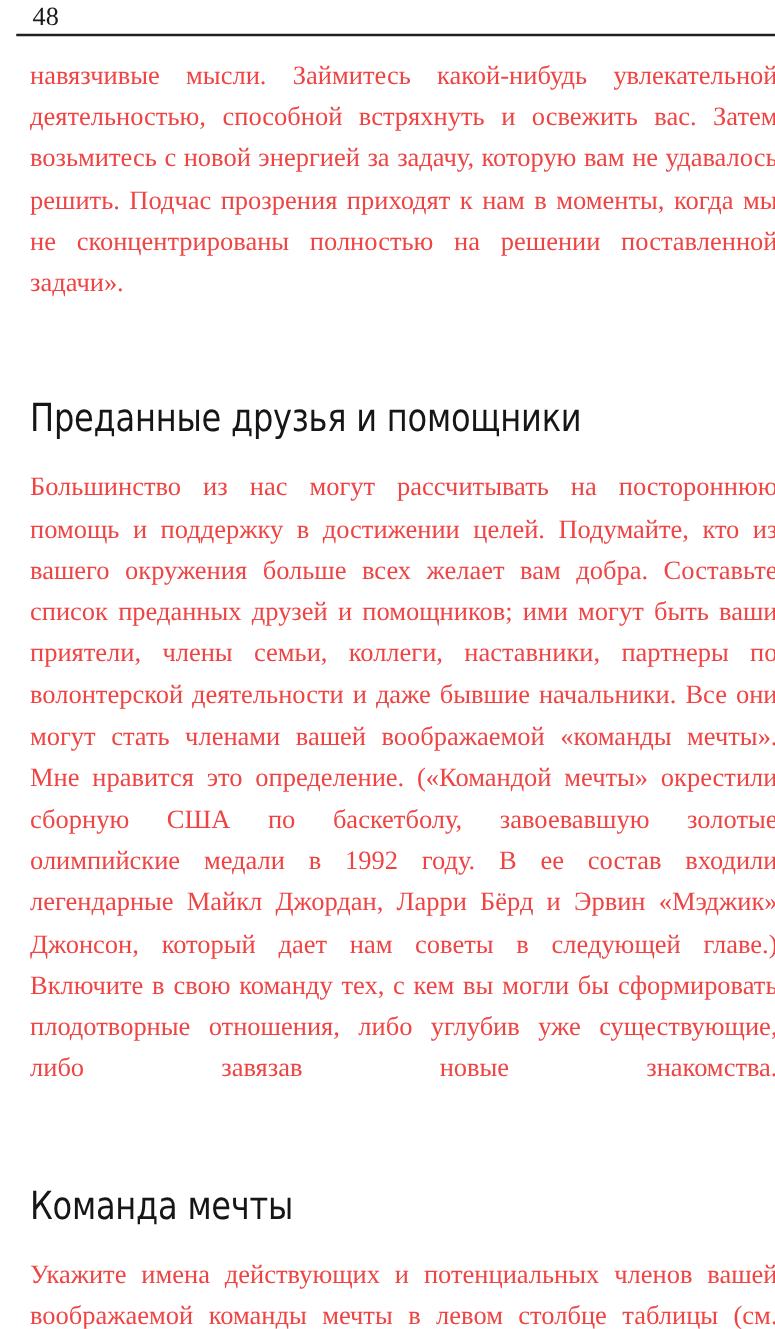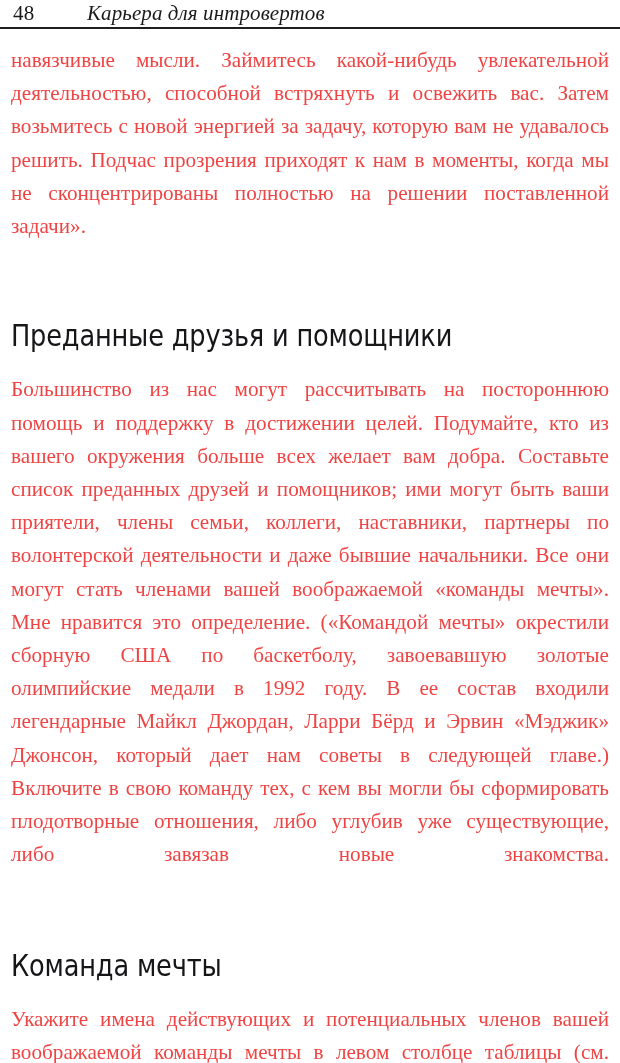--- a/index.html
+++ b/index.html
@@ -13,21 +13,21 @@
     height: 1063px;
     position: relative;
     overflow: hidden;
     font-family: "Liberation Serif", "DejaVu Serif", serif;
     color: #17171a;
     -webkit-font-smoothing: antialiased;
   }
 
   .page {
     position: absolute;
-    left: 0;
+    left: 13px;
     top: 0;
     width: 564px;
     height: 1063px;
     box-sizing: border-box;
   }
 
   
   .running-head {
     position: absolute;
     left: 0;
@@ -111,21 +111,20 @@
   .gap-before-head2 { height: 42px; }
   .gap-after-head2  { height: 20px; }
 </style>
 </head>
 <body>
 
 <div class="page">
 
   <div class="running-head">
     <div class="folio">48</div>
-    <div class="head-title">Карьера для интровертов</div>
     <div class="head-rule"></div>
   </div>
 
   <div class="column">
 
     <p class="body-par">навязчивые мысли. Займитесь какой-нибудь увлекатель­ной деятельностью, способной встряхнуть и освежить вас. Затем возьмитесь с новой энергией за задачу, которую вам не удавалось решить. Подчас прозрения приходят к нам в моменты, когда мы не сконцентрированы полностью на решении поставленной задачи».</p>
 
     <div class="gap-before-head"></div>
 
     <h2 class="section-head">Преданные друзья и помощники</h2>

